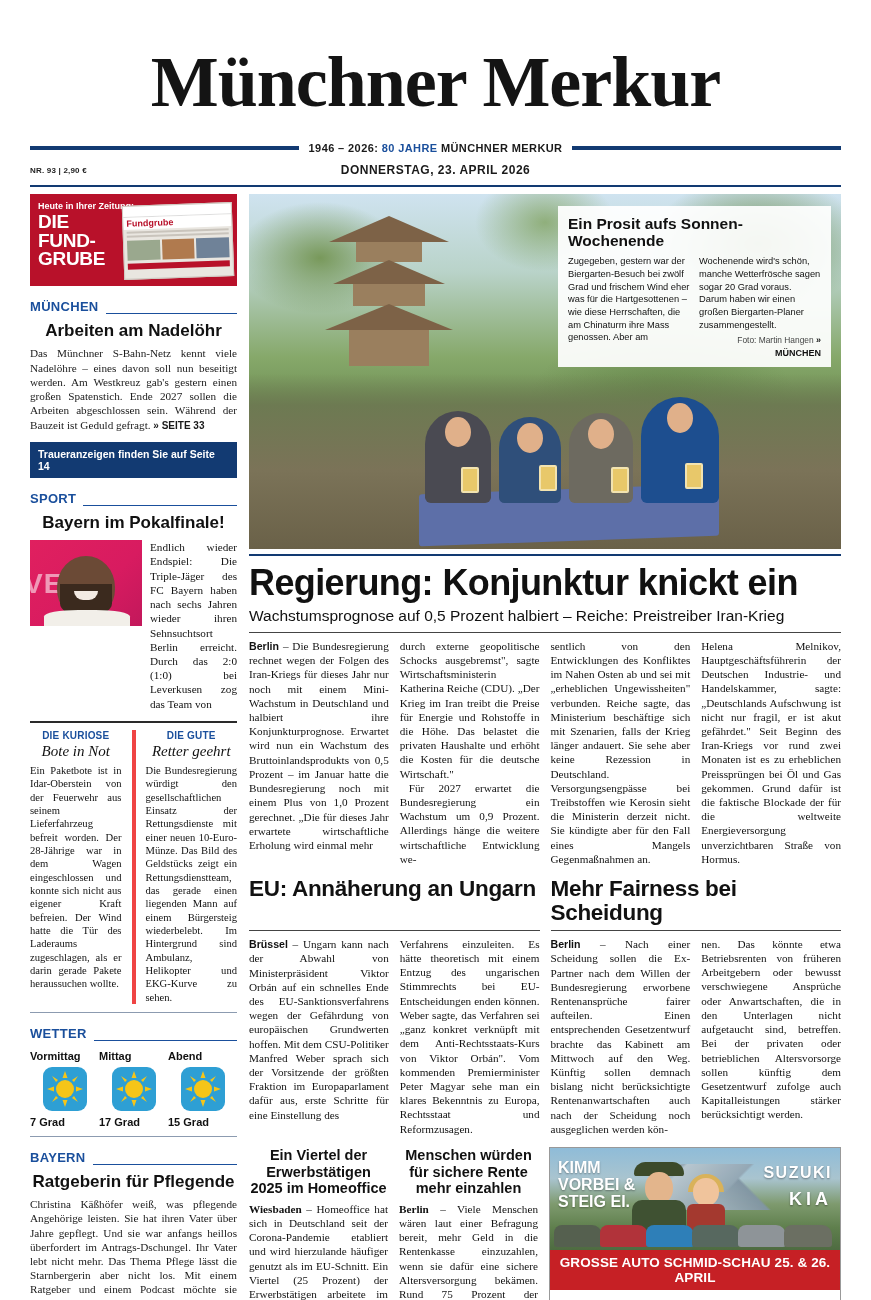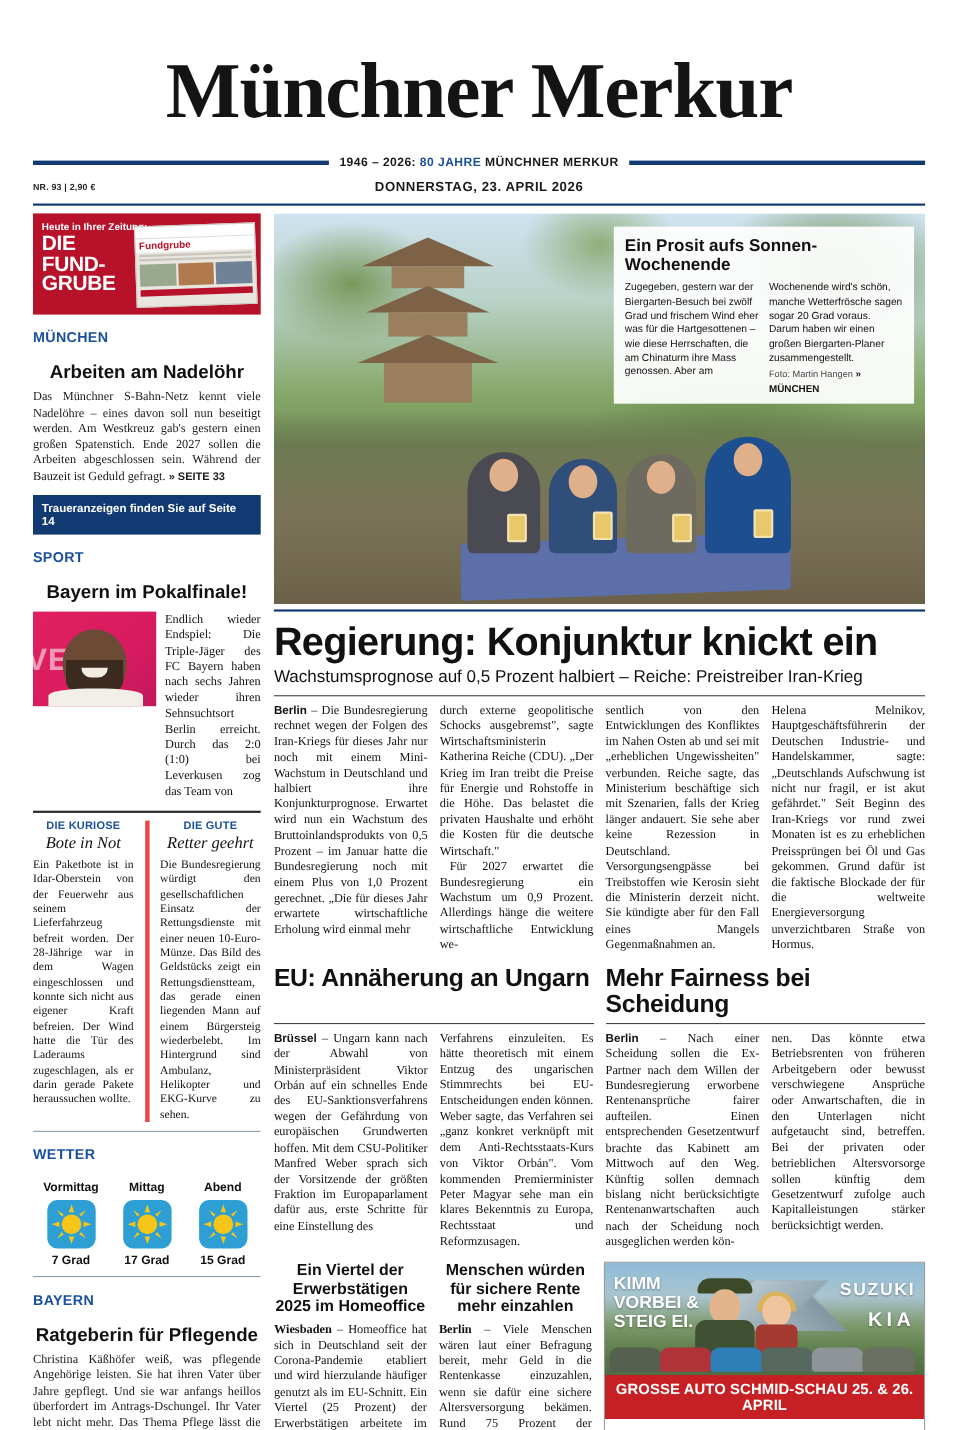--- a/index.html
+++ b/index.html
@@ -92,23 +92,22 @@
   .fg-paper .fp-body { padding: 2px 3px; }
   .fg-paper .fp-line { height: 2px; background: #c9c4bc; margin-bottom: 2px; }
   .fg-paper .fp-imgrow { display: flex; gap: 2px; margin-top: 3px; }
   .fg-paper .fp-img { height: 20px; flex: 1; background: #9aa88e; }
   .fg-paper .fp-img.b { background: #b07a4e; }
   .fg-paper .fp-img.c { background: #6f8298; }
   .fg-paper .fp-band { height: 6px; background: #b8112a; margin-top: 3px; }
 
   
   .sect-head {
-    display: flex; align-items: flex-start; gap: 7px;
+    display: flex; align-items: flex-end; gap: 7px;
     margin-top: 13px;
-    flex-direction: column;
   }
   .sect-head .label {
     font-family: "Liberation Sans", sans-serif;
     font-weight: bold; font-size: 13px; letter-spacing: 0.3px;
     color: #1a4f9c;
   }
   .sect-head .rule { flex: 1 1 auto; height: 1px; background: #1a4f9c; }
 
   .sub-head {
     font-family: "Liberation Sans", sans-serif;
@@ -193,21 +192,21 @@
     font-family: "Liberation Serif", serif; font-style: italic;
     font-size: 15px; text-align: center; margin-top: 2px;
   }
   .mini-body {
     font-size: 10.6px; line-height: 1.26; text-align: justify;
     margin-top: 4px; hyphens: auto;
   }
 
   
   .weather-row { display: flex; margin-top: 9px; }
-  .w-cell { flex: 1 1 0; text-align: center; }
+  .w-cell { flex: 1 1 0; text-align: left; }
   .w-label {
     font-family: "Liberation Sans", sans-serif;
     font-weight: bold; font-size: 11px;
   }
   .w-icon {
     width: 44px; height: 44px; margin: 5px auto 0;
     background: #2e9fd4; border-radius: 9px;
     display: flex; align-items: center; justify-content: center;
   }
   .w-temp {
@@ -268,21 +267,21 @@
     font-family: "Liberation Sans", sans-serif;
     font-weight: bold; font-size: 15.5px; line-height: 1.1; margin-bottom: 6px;
   }
   .hcb-cols { display: flex; gap: 9px; }
   .hcb-col {
     flex: 1 1 0; font-family: "Liberation Sans", sans-serif;
     font-size: 9.3px; line-height: 1.36;
   }
   .hcb-credit {
     font-family: "Liberation Sans", sans-serif; font-size: 8.4px;
-    color: #444; margin-top: 3px;
+    color: #444; margin-top: 3px; text-align: right;
   }
   .hcb-credit b { font-size: 9px; color: #111; }
 
   .hero-rule { height: 2px; background: #123a72; margin-top: 5px; }
 
   .lead-head {
     font-family: "Liberation Sans", sans-serif;
     font-weight: bold; font-size: 36px; line-height: 1.04;
     margin-top: 8px; letter-spacing: -0.6px;
   }

